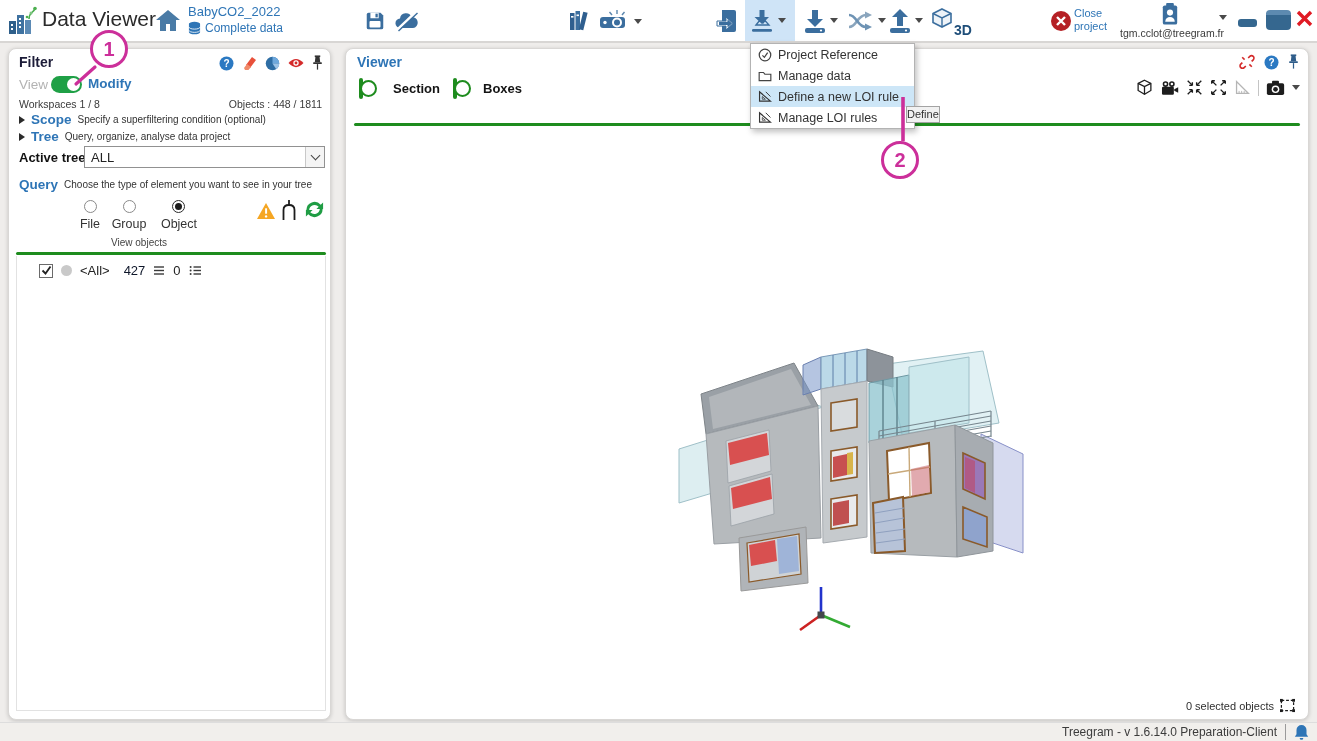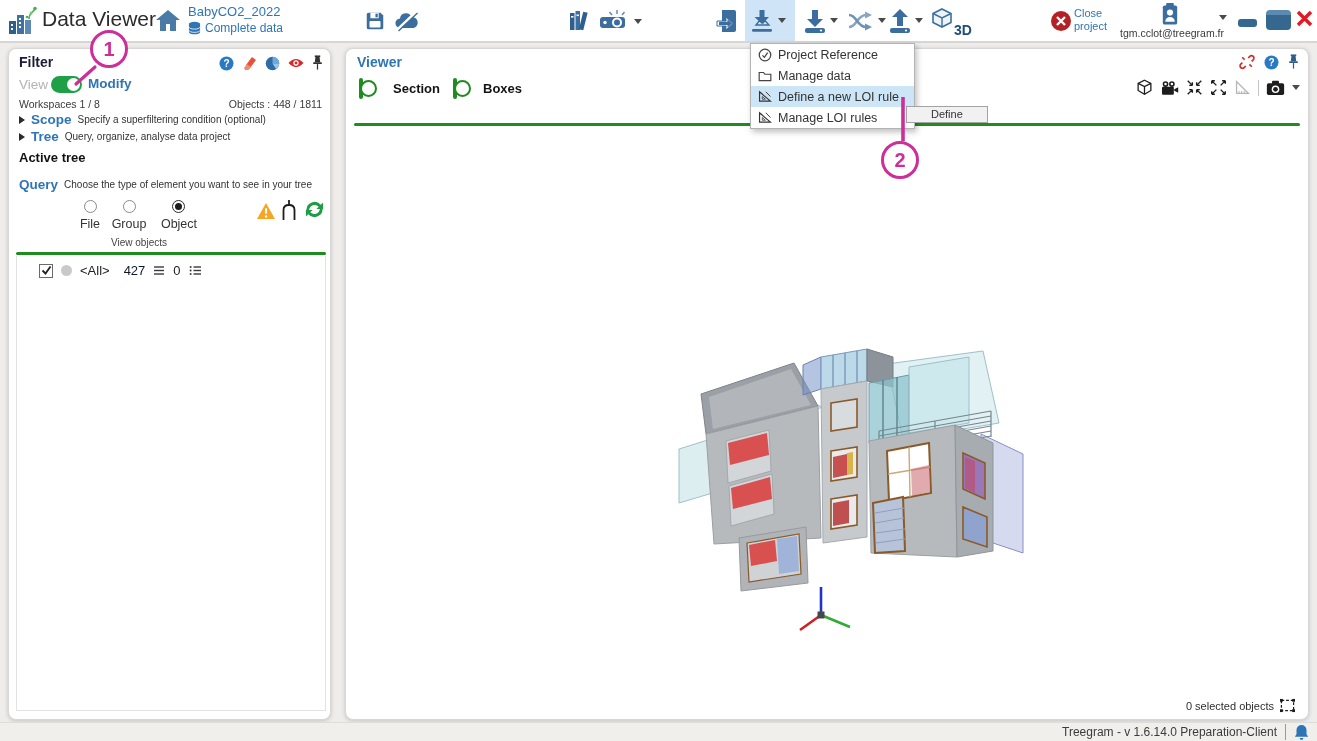--- a/index.html
+++ b/index.html
@@ -79,21 +79,21 @@
   .sel-objs { position:absolute; right:12px; bottom:6px; display:flex; align-items:center; gap:5px;
     font-size:11px; color:#2f2f2f; }
   .vdiv { width:1px; height:16px; background:#c4c4c4; }
 
   
   .menu { position:absolute; left:750px; top:43px; width:165px; background:#fff;
     border:1px solid #b3b3b3; box-shadow:2px 3px 6px rgba(0,0,0,.25); z-index:40; }
   .menu-item { height:21px; display:flex; align-items:center; gap:6px; padding:0 7px;
     font-size:12.5px; color:#333; }
   .menu-item.hl { background:#cde6f7;text-align:right; }
-  .tooltip { position:absolute; left:906px; top:106px; padding:1px 24px 2px; background:#f1f1f1;
+  .tooltip { position:absolute; left:906px; top:106px; padding:1px 0 2px; background:#f1f1f1;
     border:1px solid #a3a3a3; font-size:11px; color:#333; z-index:45; }
 
   
   .annot-circle { position:absolute; width:38px; height:38px; border:3.5px solid #cc2f9a;
     border-radius:50%; background:#fff; display:flex; align-items:center; justify-content:center;
     font-size:20px; font-weight:bold; color:#cc2f9a; z-index:51; }
   #annot-lines { position:absolute; left:0; top:0; z-index:50; pointer-events:none; }
 
   
   .statusbar { position:absolute; left:0; top:722px; width:1317px; height:19px; background:#f1efec;
@@ -328,20 +328,26 @@
       <span class="sec-name">Scope</span>
       <span class="sec-hint">Specify a superfiltering condition (optional)</span>
     </div>
     <div class="sec-row" style="top:80px">
       <span class="tri-right"></span>
       <span class="sec-name">Tree</span>
       <span class="sec-hint">Query, organize, analyse data project</span>
     </div>
 
     <span class="at-label">Active tree</span>
+    <div class="at-select">
+      <span class="at-value">ALL</span>
+      <span class="at-btn">
+          <span class="chev"></span>
+        </span>
+    </div>
 
     <div class="sec-row" style="top:128px">
       <span class="sec-name">Query</span>
       <span class="sec-hint">Choose the type of element you want to see in your tree</span>
     </div>
 
     <span class="radio abs" style="left:75px;top:151px"></span>
     <span class="radio abs" style="left:114px;top:151px"></span>
     <span class="radio sel abs" style="left:163px;top:151px"></span>
     <span class="radio-lbl abs" style="left:60px;top:168px;width:42px;text-align:center">File</span>

